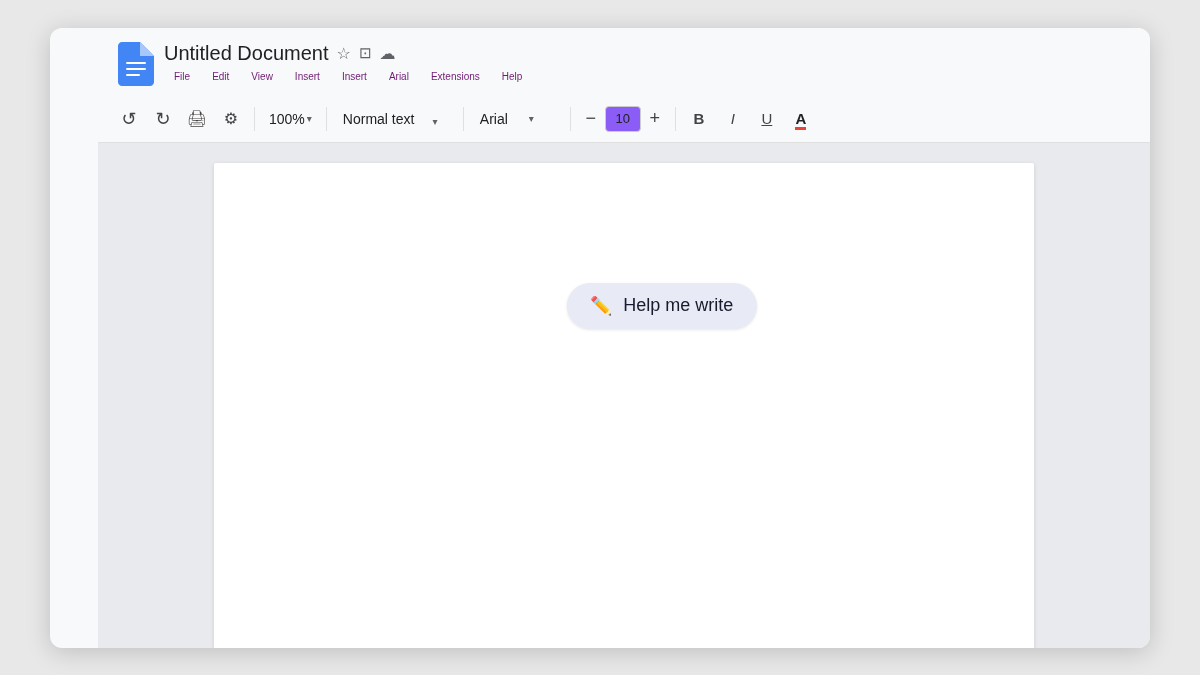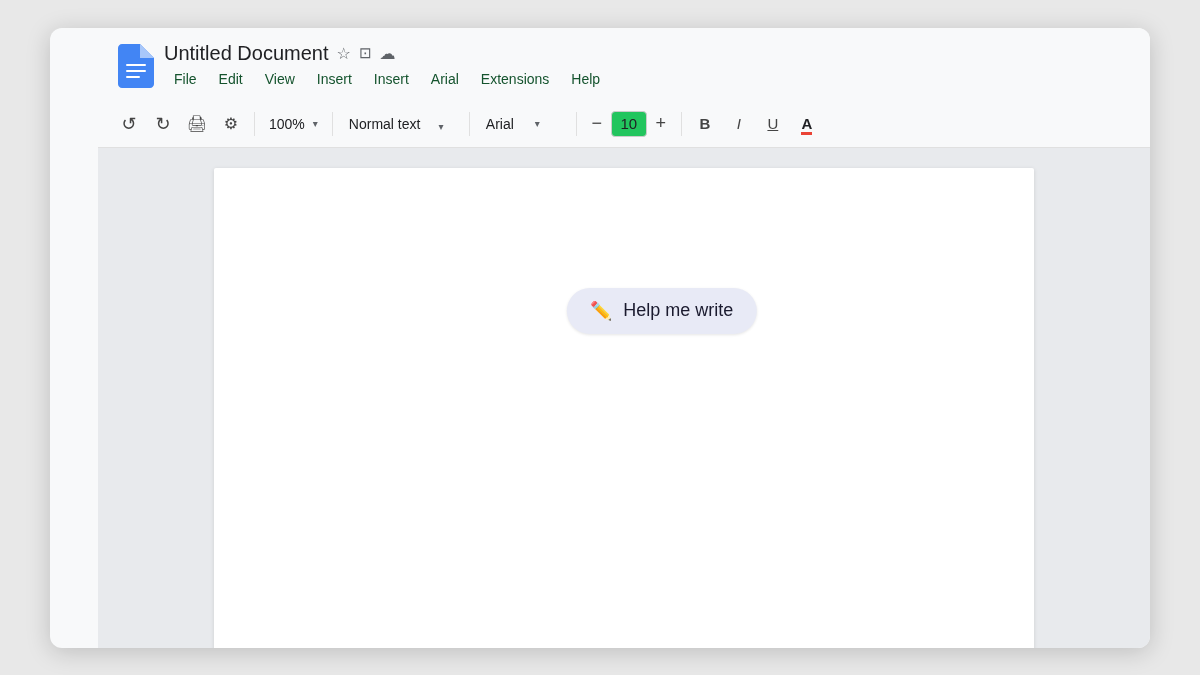--- a/index.html
+++ b/index.html
@@ -67,22 +67,22 @@
     }
 
     .menu-bar {
       display: flex;
       gap: 2px;
       margin-top: 2px;
       margin-left: 0;
     }
 
     .menu-item {
-      font-size: 14px;
-      color: #14532d;
+      font-size: 10px;
+      color: #701a75;
       padding: 4px 10px;
       cursor: pointer;
       border-radius: 4px;
       font-family: 'Google Sans', Arial, sans-serif;
     }
 
     
     .toolbar {
       background: #f8f9fa;
       padding: 8px 16px;
@@ -110,21 +110,21 @@
     .toolbar-divider {
       width: 1px;
       height: 24px;
       background: #e0e0e0;
       margin: 0 4px;
     }
 
     .zoom-selector {
       display: flex;
       align-items: center;
-      gap: 8px;
+      gap: 2px;
       padding: 2px 6px;
       border-radius: 4px;
       cursor: pointer;
       font-size: 14px;
       color: #202124;
     }
 
     .dropdown-arrow {
       font-size: 10px;
       color: #5f6368;
@@ -174,23 +174,23 @@
       border: none;
       background: transparent;
     }
 
     .font-size-input {
       width: 36px;
       height: 26px;
       border: 1px solid #ccc;
       border-radius: 4px;
       text-align: center;
-      font-size: 15px;
-      color: #202124;
-      background: #22c55e;
+      font-size: 13px;
+      color: #202124;
+      background: #8b5cf6;
     }
 
     .bold-btn {
       font-weight: bold;
       font-size: 15px;
     }
 
     .italic-btn {
       font-style: italic;
       font-size: 15px;

